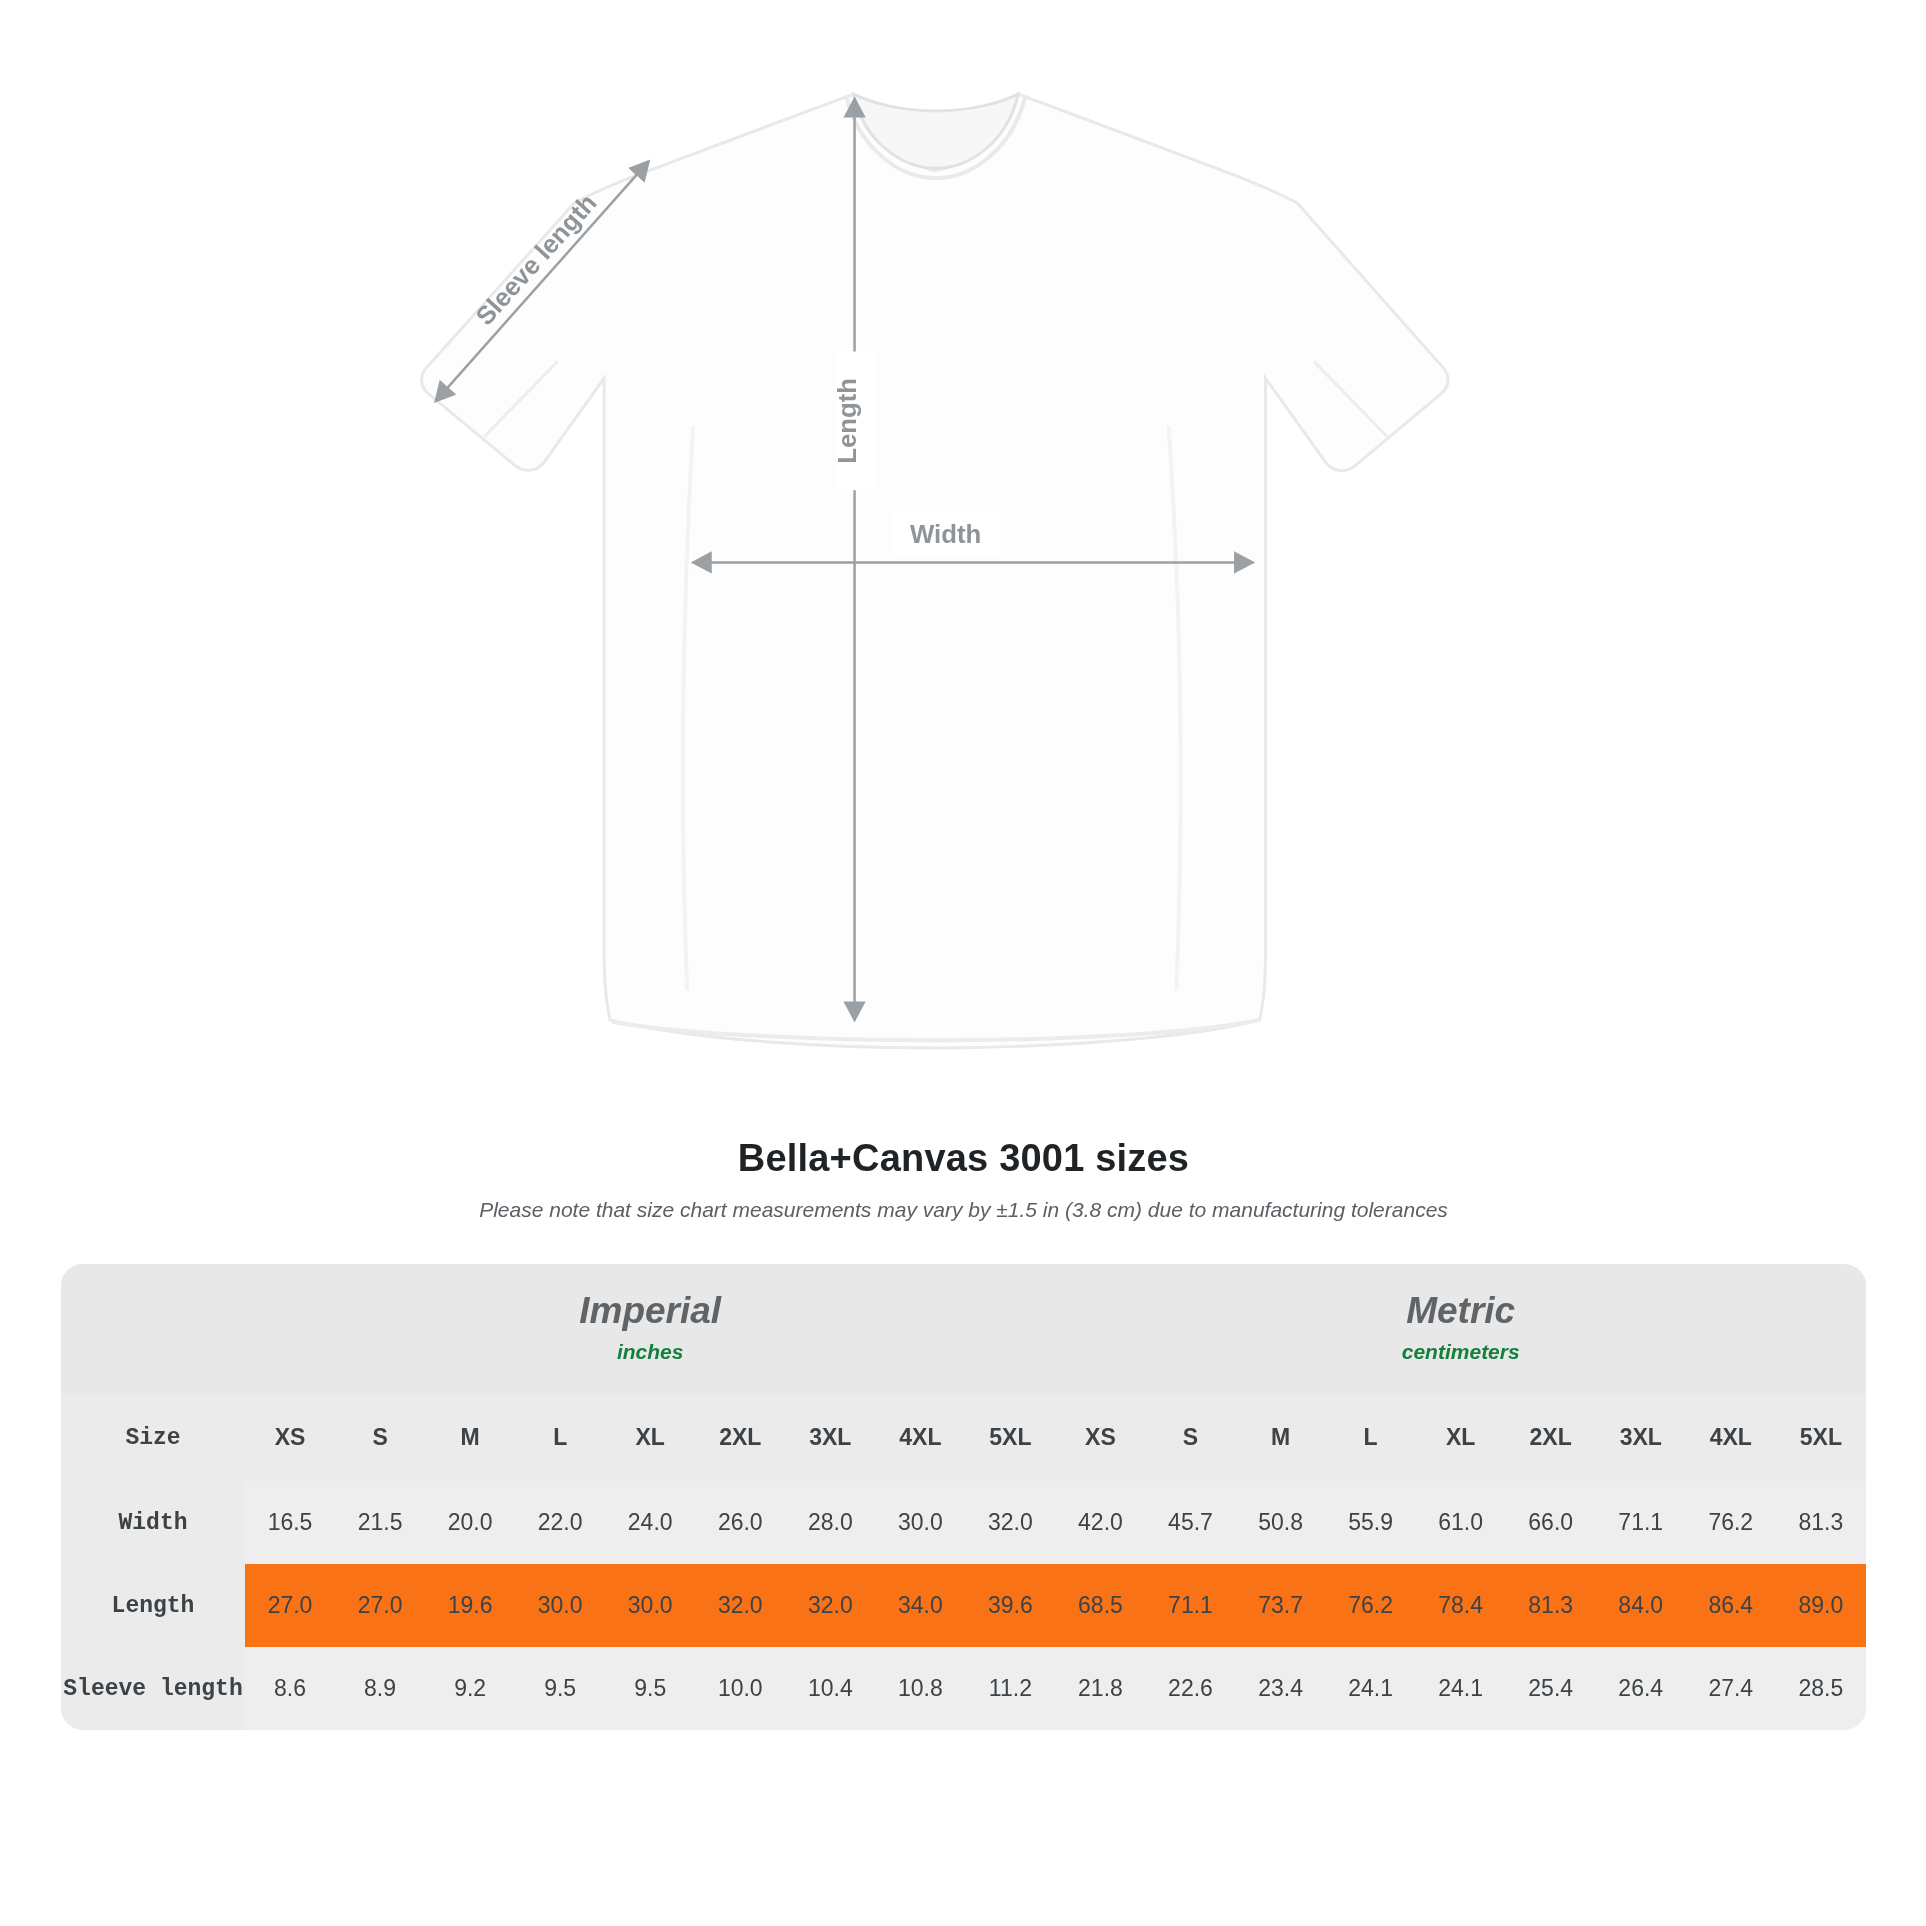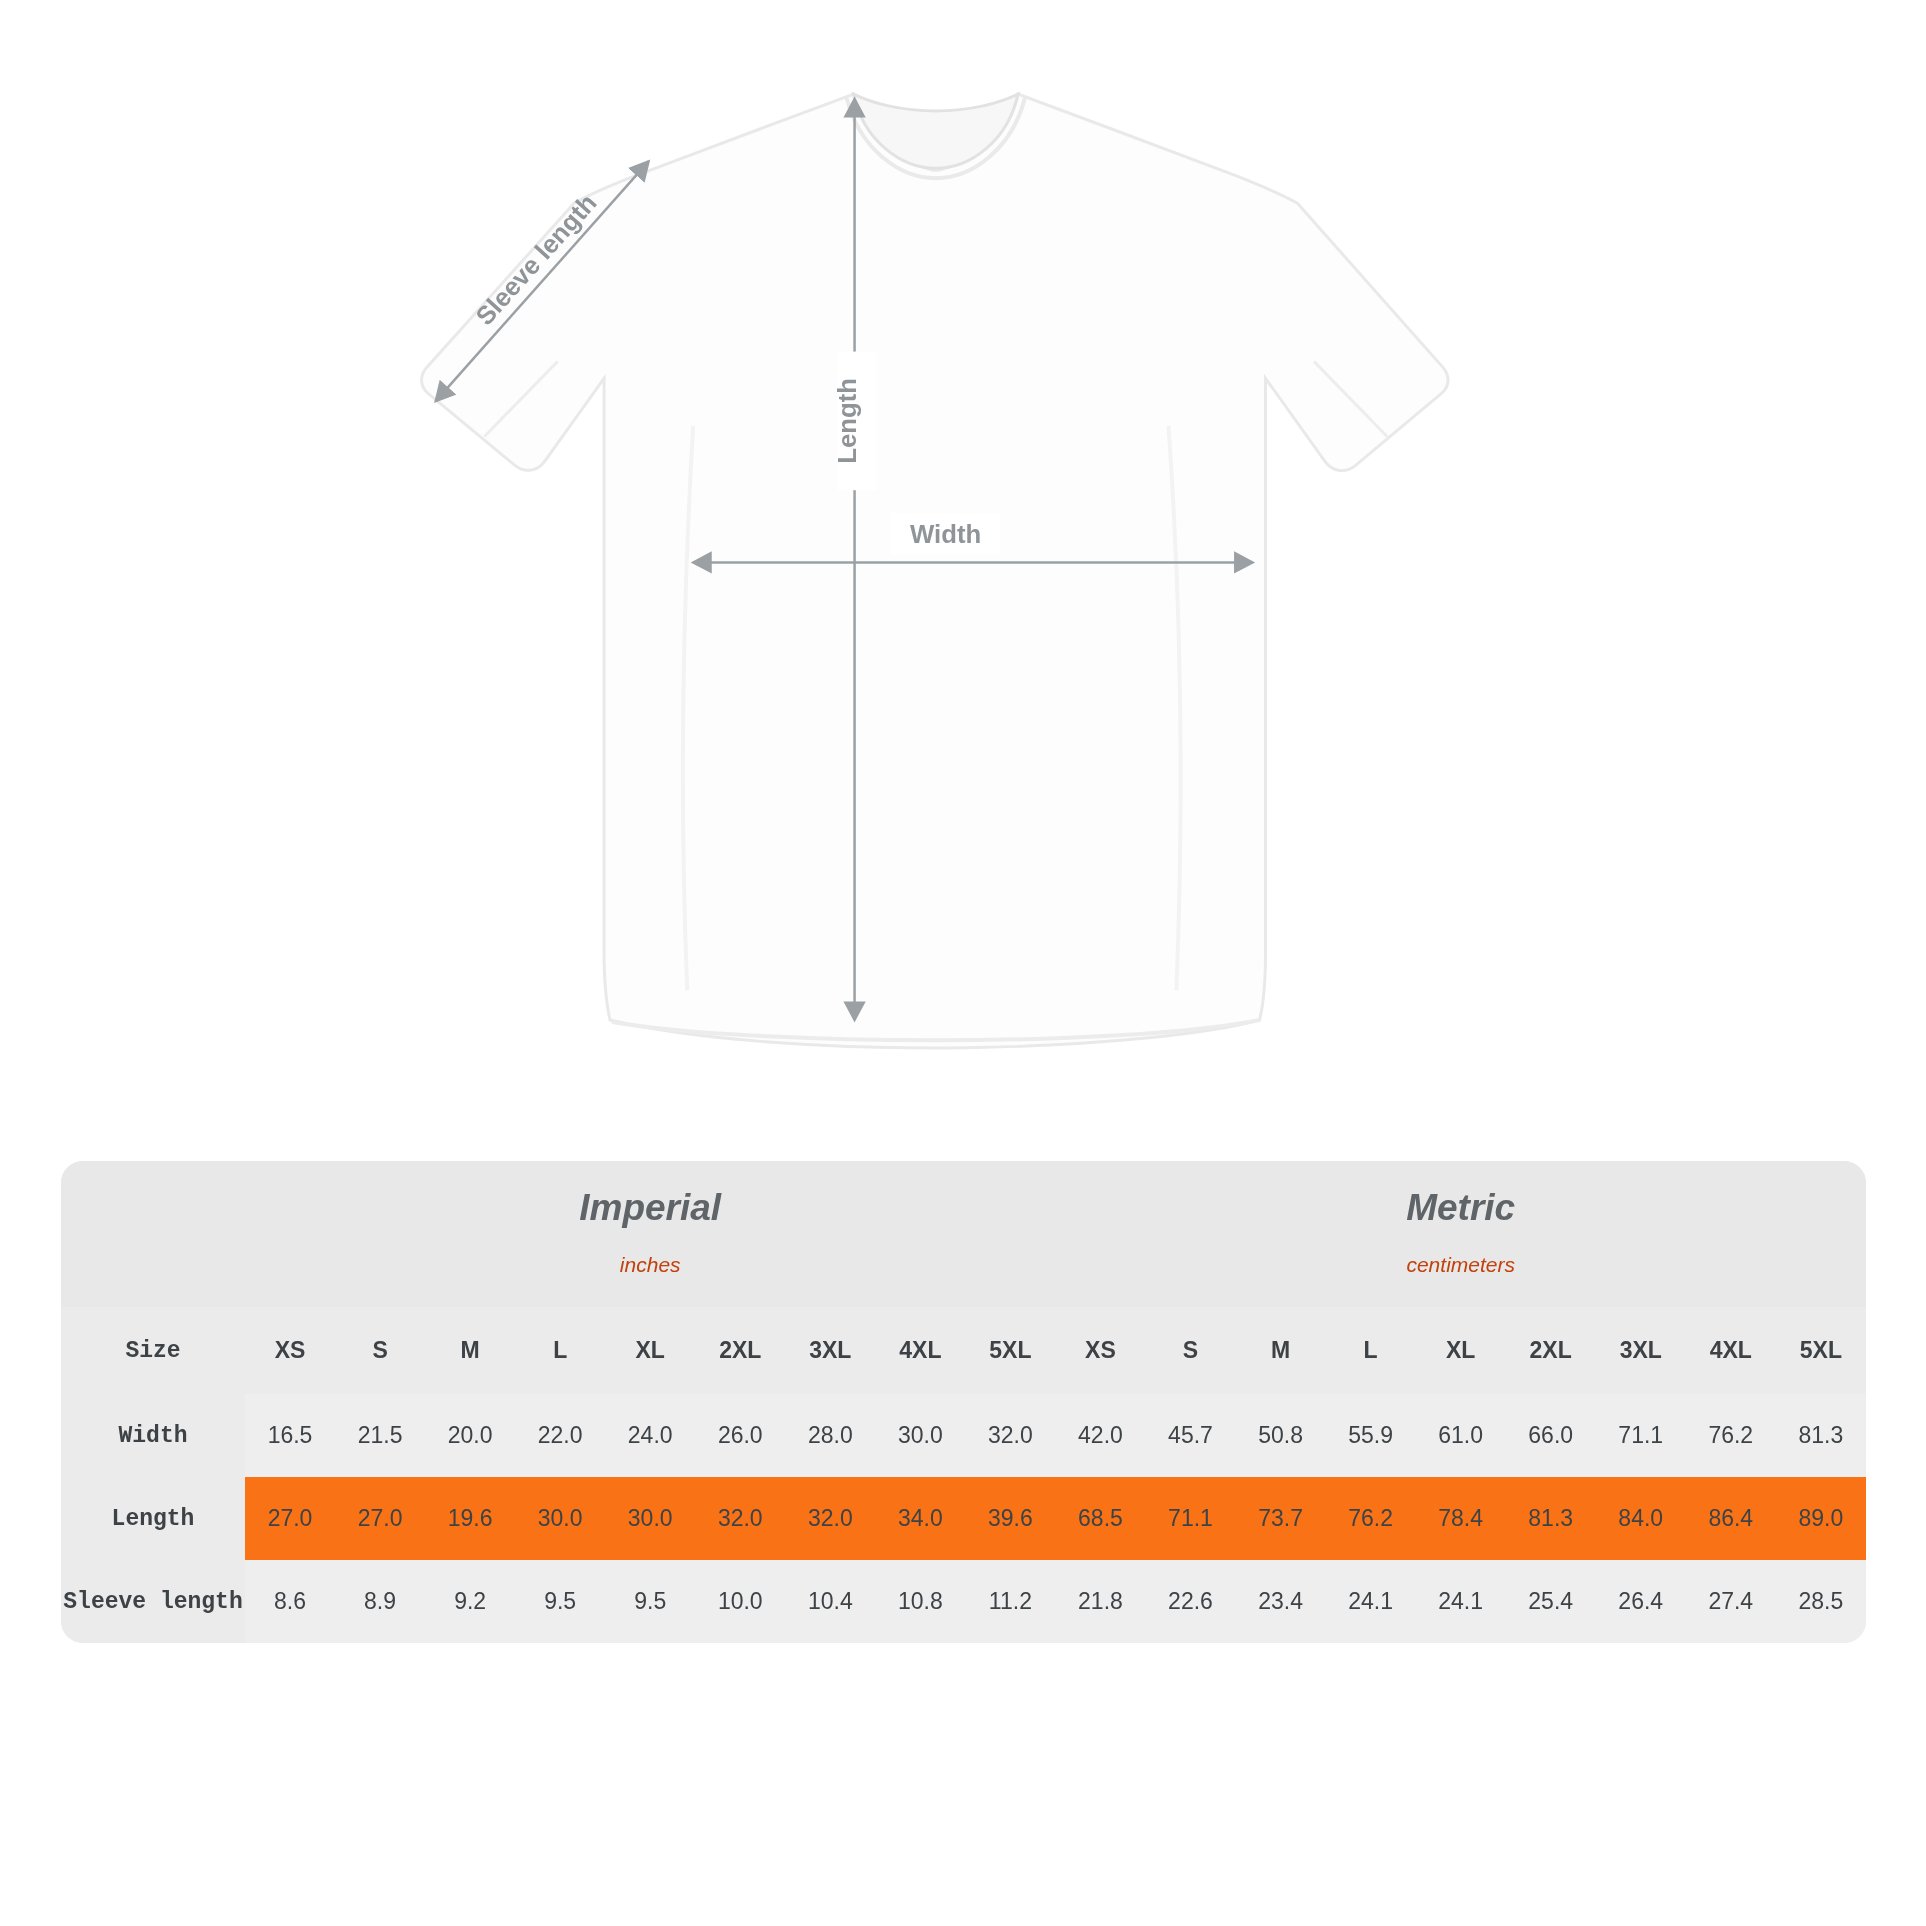--- a/index.html
+++ b/index.html
@@ -72,22 +72,23 @@
   }
   .unit-name {
     font-size: 37px;
     font-weight: bold;
     font-style: italic;
     color: #5f6469;
   }
   .unit-sub {
     font-size: 21px;
     font-style: italic;
-    color: #c2410c;
-    margin-top: 24px;
+    color: #15803d;
+    margin-top: 8px;
+    font-weight: bold;
   }
   .size-row td {
     background: #ebebeb;
     padding: 30px 0;
     font-weight: bold;
     font-size: 24px;
     color: #4a4f54;
   }
   .label-cell {
     font-weight: bold;
@@ -174,20 +175,24 @@
         <text x="955" y="548" text-anchor="middle" font-family="Liberation Sans, sans-serif" font-size="26" font-weight="bold" fill="#8e9498">Width</text>
       </g>
 
       <g>
         <line x1="440" y1="405" x2="655" y2="163" stroke="#9aa0a4" stroke-width="2.5" marker-start="url(#arrTail)" marker-end="url(#arrHead)"></line>
         <text x="548" y="268" transform="rotate(-48 548 268)" text-anchor="middle" font-family="Liberation Sans, sans-serif" font-size="26" font-weight="bold" fill="#8e9498">Sleeve length</text>
       </g>
     </svg>
   </div>
 
+  <div class="title-block">
+    <div class="chart-title">Bella+Canvas 3001 sizes</div>
+    <div class="chart-note">Please note that size chart measurements may vary by ±1.5 in (3.8 cm) due to manufacturing tolerances</div>
+  </div>
 
   <div class="table-wrap">
     <table class="size-table">
       <tbody>
           <tr class="unit-head">
         <td class="first-col"></td>
         <td colspan="9">
           <div class="unit-name">Imperial</div>
           <div class="unit-sub">inches</div>
         </td>

